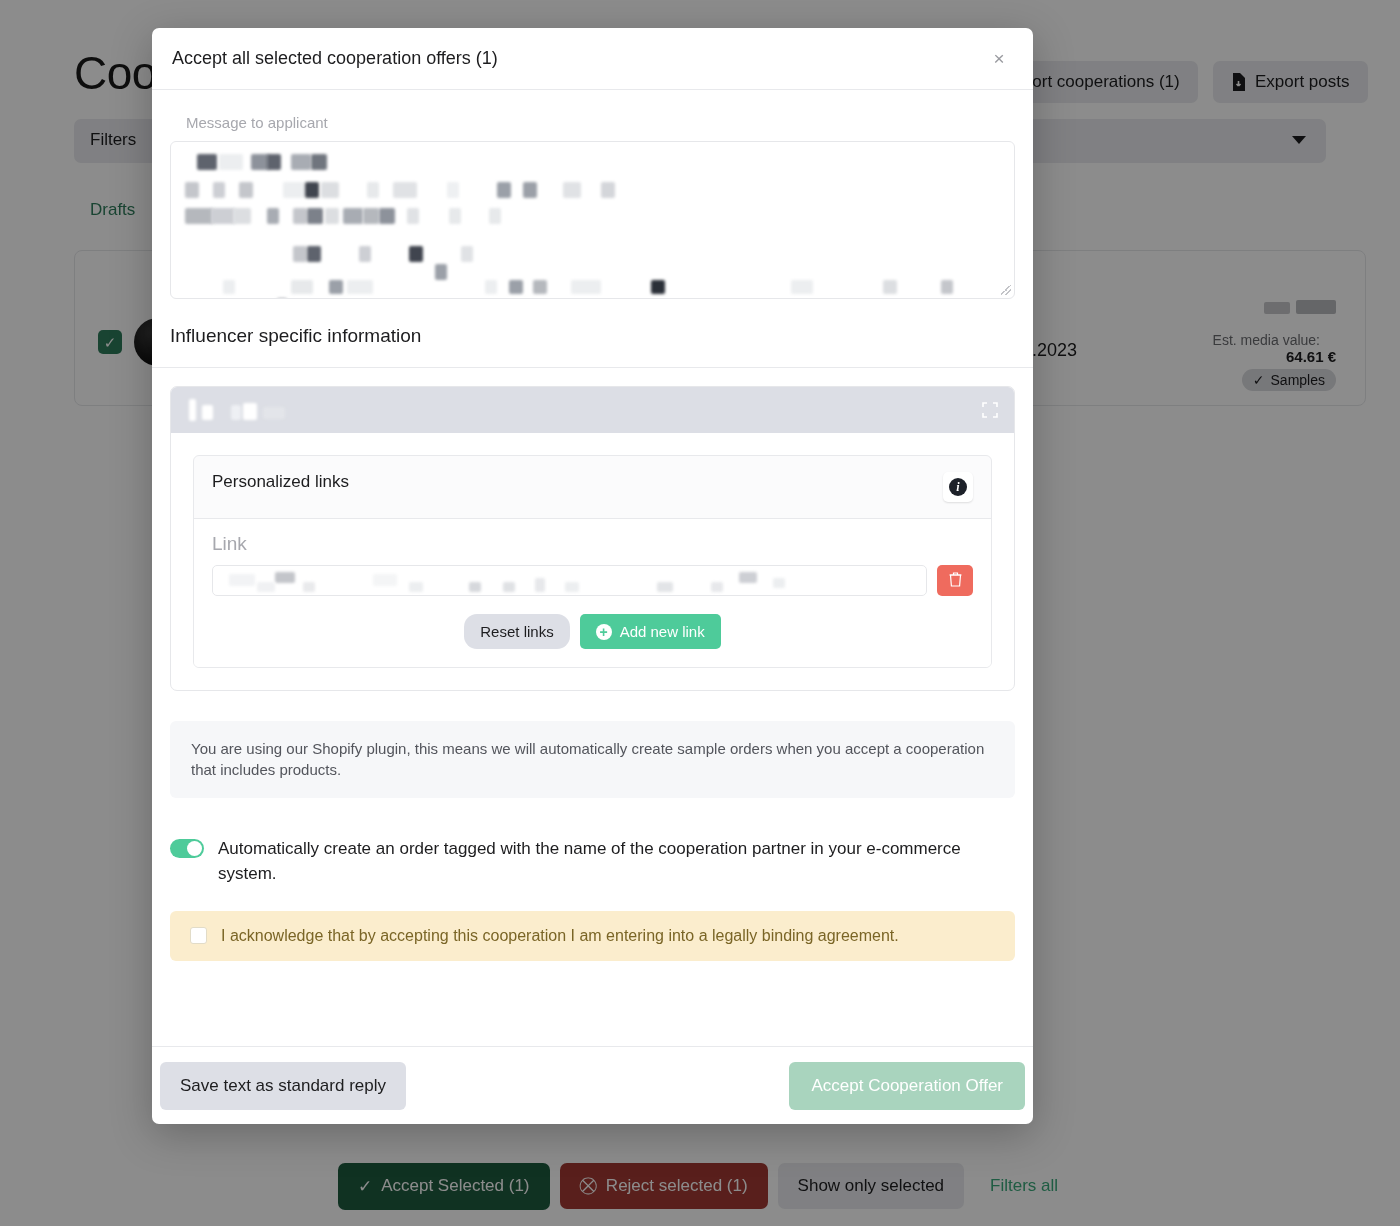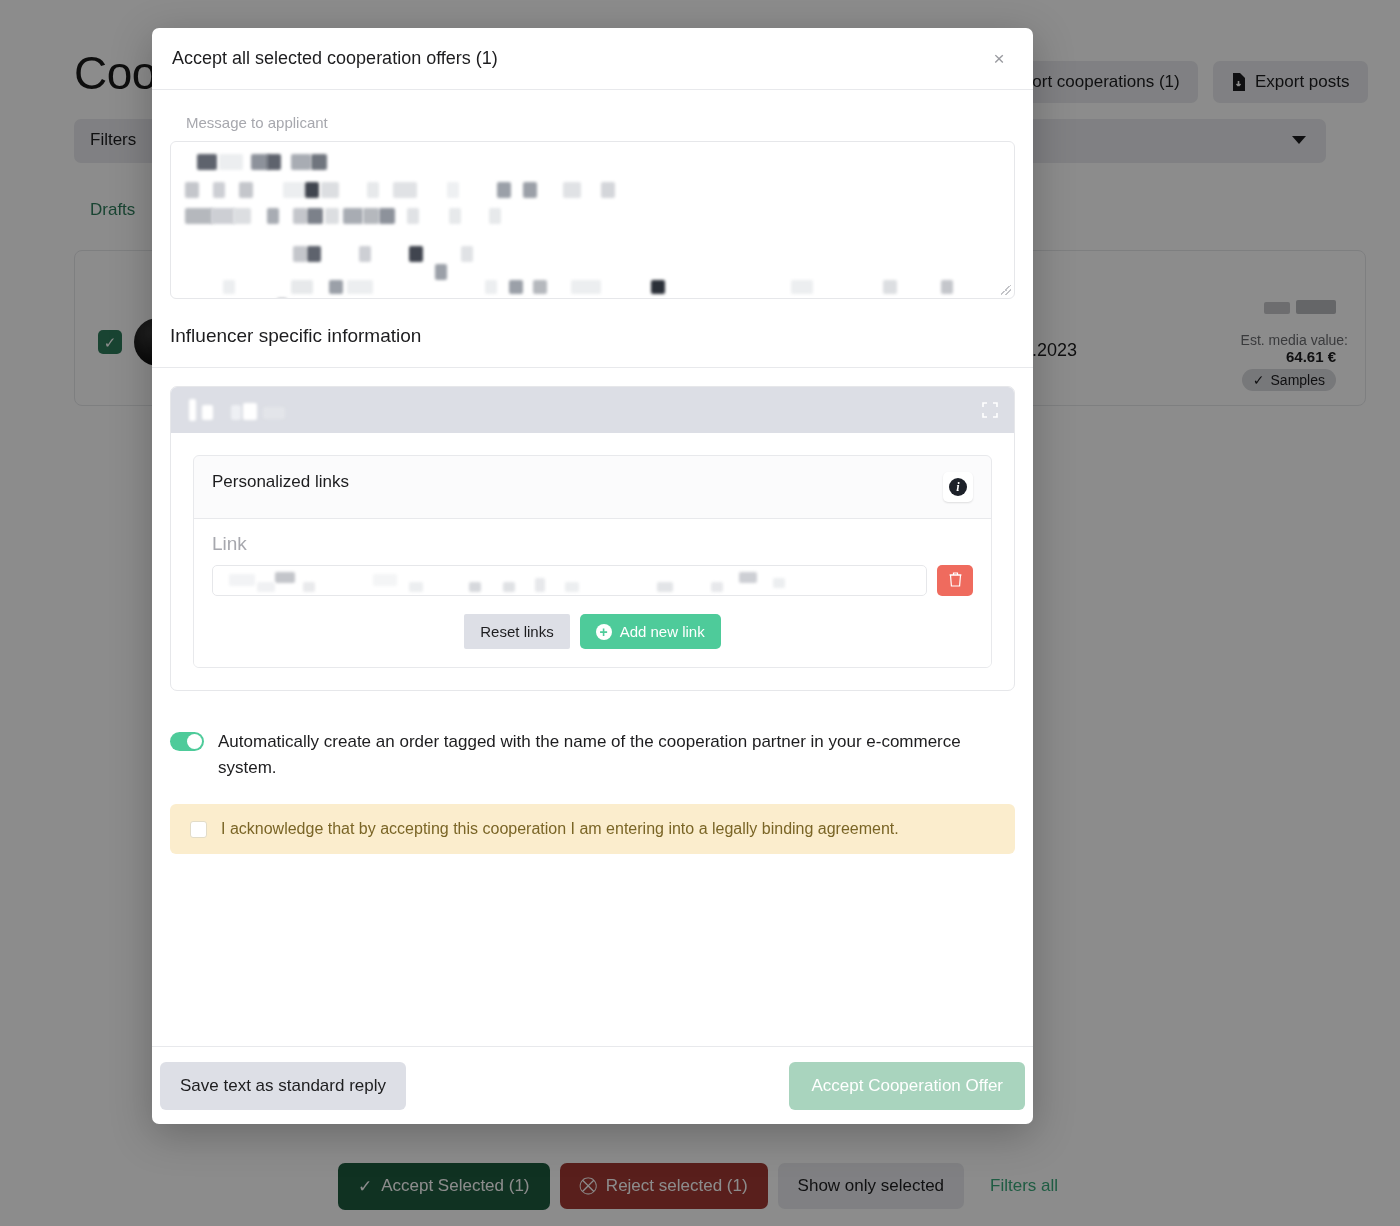--- a/index.html
+++ b/index.html
@@ -71,21 +71,21 @@
     background: radial-gradient(circle at 35% 30%, #3a3a3a 0%, #101010 70%);
   }
   .bg-date {
     position: absolute; left: 1022px; top: 340px;
     font-size: 18px; color: #1d1d1f;
   }
   .bg-redact {
     position: absolute; background: #b9babd; border-radius: 2px;
   }
   .bg-emv-label {
-    position: absolute; right: 52px; top: 332px;
+    position: absolute; right: 80px; top: 332px;
     font-size: 14px; color: #6b6c70; text-align: right;
   }
   .bg-emv-value {
     position: absolute; right: 64px; top: 348px;
     font-size: 15px; font-weight: 700; color: #1d1d1f; text-align: right;
   }
   .bg-samples {
     position: absolute; right: 64px; top: 369px;
     background: #d9dade; border-radius: 11px; padding: 3px 11px;
     font-size: 14px; color: #1d1d1f;
@@ -201,21 +201,21 @@
   }
   .trash-btn {
     width: 36px; height: 31px; background: #ef6b5e; border: none;
     border-radius: 5px; display: flex; align-items: center; justify-content: center;
     cursor: pointer;
   }
   .link-actions {
     display: flex; justify-content: center; gap: 10px; margin-top: 18px;
   }
   .btn-reset {
-    background: #dddfe6; color: #1d1d1f; border: none; border-radius: 2px;
+    background: #dddfe6; color: #1d1d1f; border: none; border-radius: 13px;
     padding: 9px 16px; font-size: 15px; cursor: pointer;
     font-family: "Liberation Sans", sans-serif;
   }
   .btn-addlink {
     background: #4ecb9a; color: #ffffff; border: none; border-radius: 5px;
     padding: 9px 16px; font-size: 15px; cursor: pointer;
     display: flex; align-items: center; gap: 8px;
     font-family: "Liberation Sans", sans-serif;
   }
   .plus-circle {
@@ -466,20 +466,21 @@
               <button class="btn-reset">Reset links</button>
               <button class="btn-addlink">
                 <span class="plus-circle">+</span>
                 <span>Add new link</span>
               </button>
             </div>
           </div>
         </div>
       </div>
 
+      <div class="notice">You are using our Shopify plugin, this means we will automatically create sample orders when you accept a cooperation that includes products.</div>
 
       <div class="toggle-row">
         <div class="toggle">
           <div class="toggle-knob"></div>
         </div>
         <div class="toggle-text">Automatically create an order tagged with the name of the cooperation partner in your e-commerce system.</div>
       </div>
 
       <div class="ack-banner">
         <div class="ack-check"></div>

